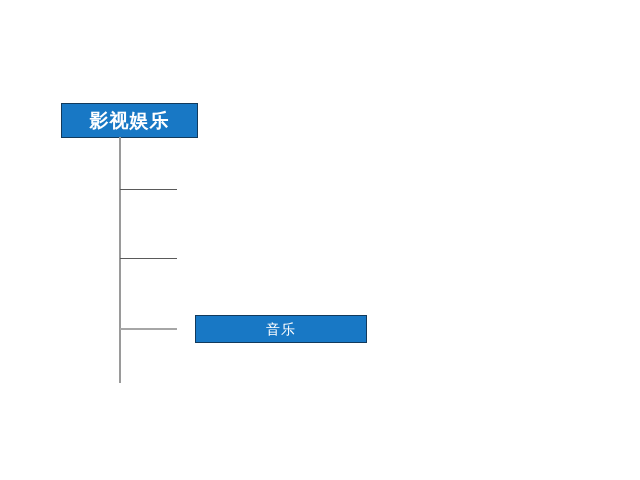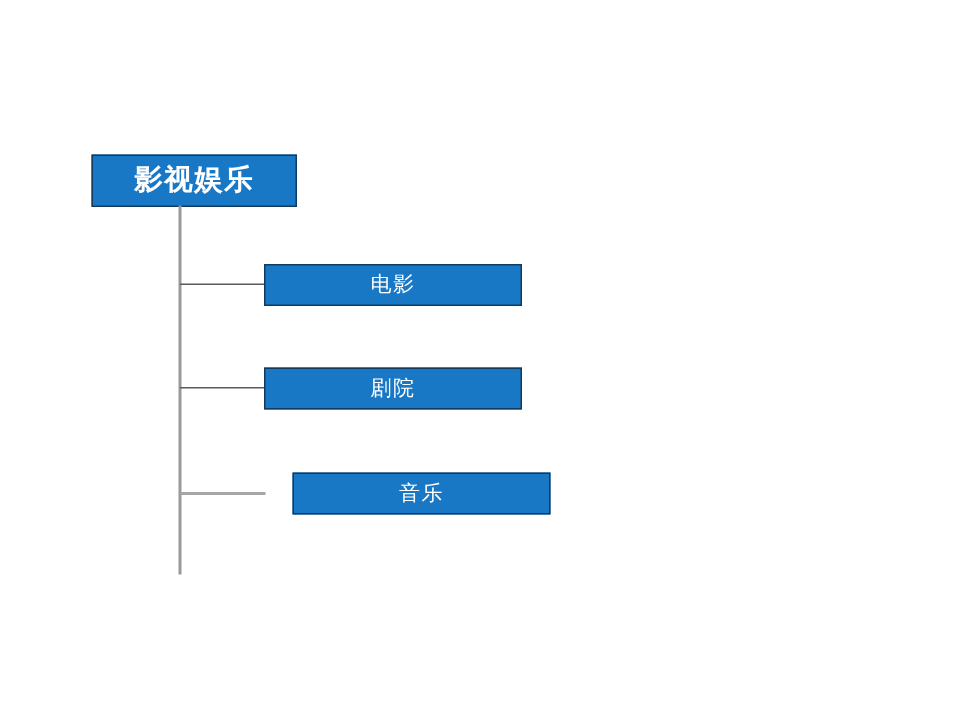--- a/index.html
+++ b/index.html
@@ -89,25 +89,19 @@
   <div class="node node-root">
     <span>影视娱乐</span>
   </div>
 
   <div class="trunk"></div>
 
   <div class="branch branch-thin branch-1"></div>
   <div class="branch branch-thin branch-2"></div>
   <div class="branch branch-thick branch-3"></div>
 
-  <div class="node node-child child-1">
-    <span>电影</span>
-  </div>
 
-  <div class="node node-child child-2">
-    <span>剧院</span>
-  </div>
 
   <div class="node node-child child-3">
     <span>音乐</span>
   </div>
 
 </div>
 
 </body></html>

